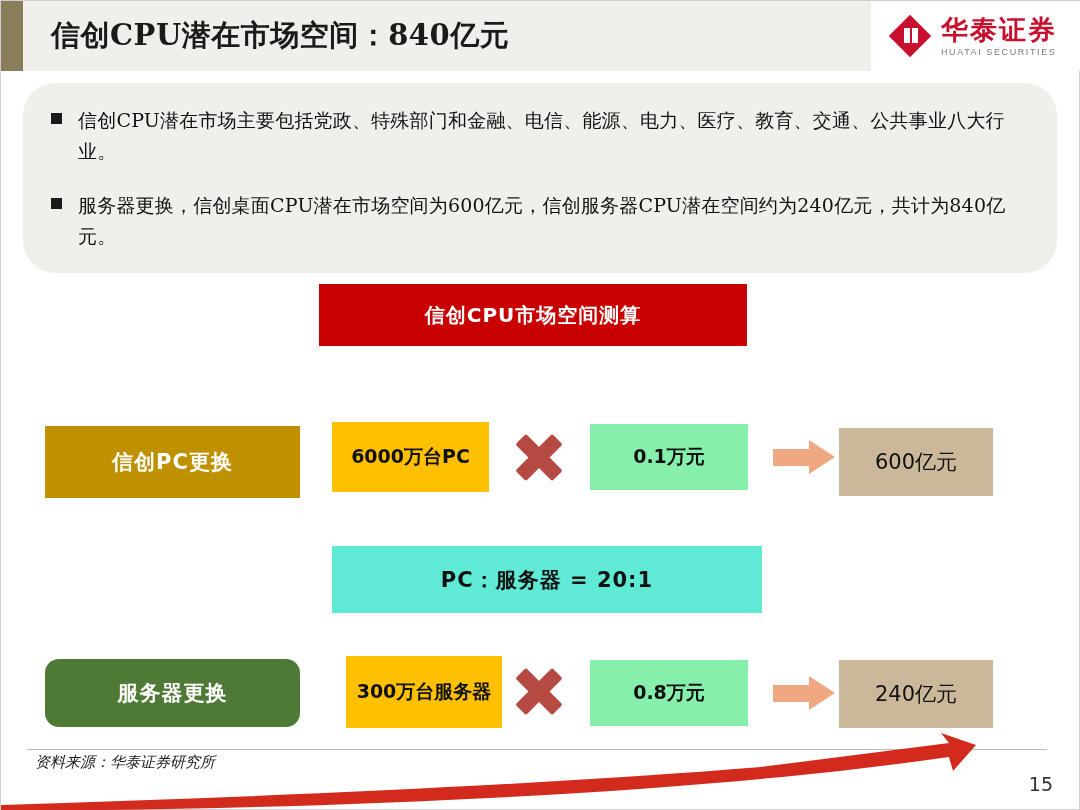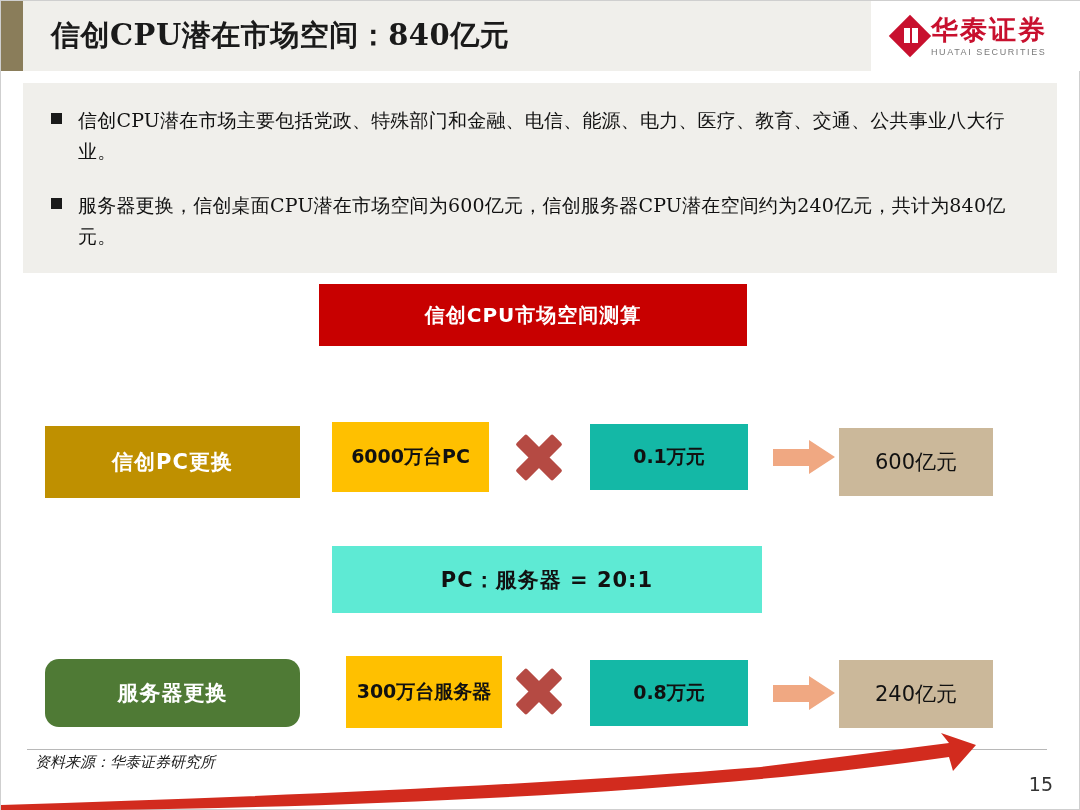--- a/index.html
+++ b/index.html
@@ -86,20 +86,21 @@
     background: #ffffff;
     left: 15px; top: 13px;
   }
   .logo-mark .lm-bar-r {
     position: absolute;
     width: 6px; height: 15px;
     background: #ffffff;
     left: 23px; top: 13px;
   }
   .logo-text {
+    margin-left: 10px;
   }
   .logo-cn {
     font-size: 27px;
     font-weight: bold;
     color: #c8102e;
     letter-spacing: 2px;
     line-height: 1.1;
     font-family: "DejaVu Sans", "Liberation Sans", sans-serif;
   }
   .logo-en {
@@ -111,20 +112,21 @@
 
   
   .bullets {
     position: absolute;
     left: 22px; top: 82px;
     width: 1034px;
     height: 190px;
     background: #f0efeb;
     box-sizing: border-box;
     padding: 22px 28px 0 28px;
+    border-radius: 32px;
   }
   .bullet-row {
     display: flex;
     margin-bottom: 22px;
   }
   .bullet-marker {
     width: 11px;
     height: 11px;
     background: #1a1a1a;
     margin-top: 8px;
@@ -176,21 +178,21 @@
   .label-server { background: #4f7a35; border-radius: 14px; }
   .qty-box {
     background: #ffc000;
     color: #111111;
     font-size: 19px;
     font-weight: bold;
     line-height: 1.25;
     padding: 0 8px;
   }
   .price-box {
-    background: #14b8a6;
+    background: #86efac;
     color: #111111;
     font-size: 19px;
     font-weight: bold;
   }
   .result-box {
     background: #cbb89a;
     color: #111111;
     font-size: 21px;
     font-weight: normal;
   }

